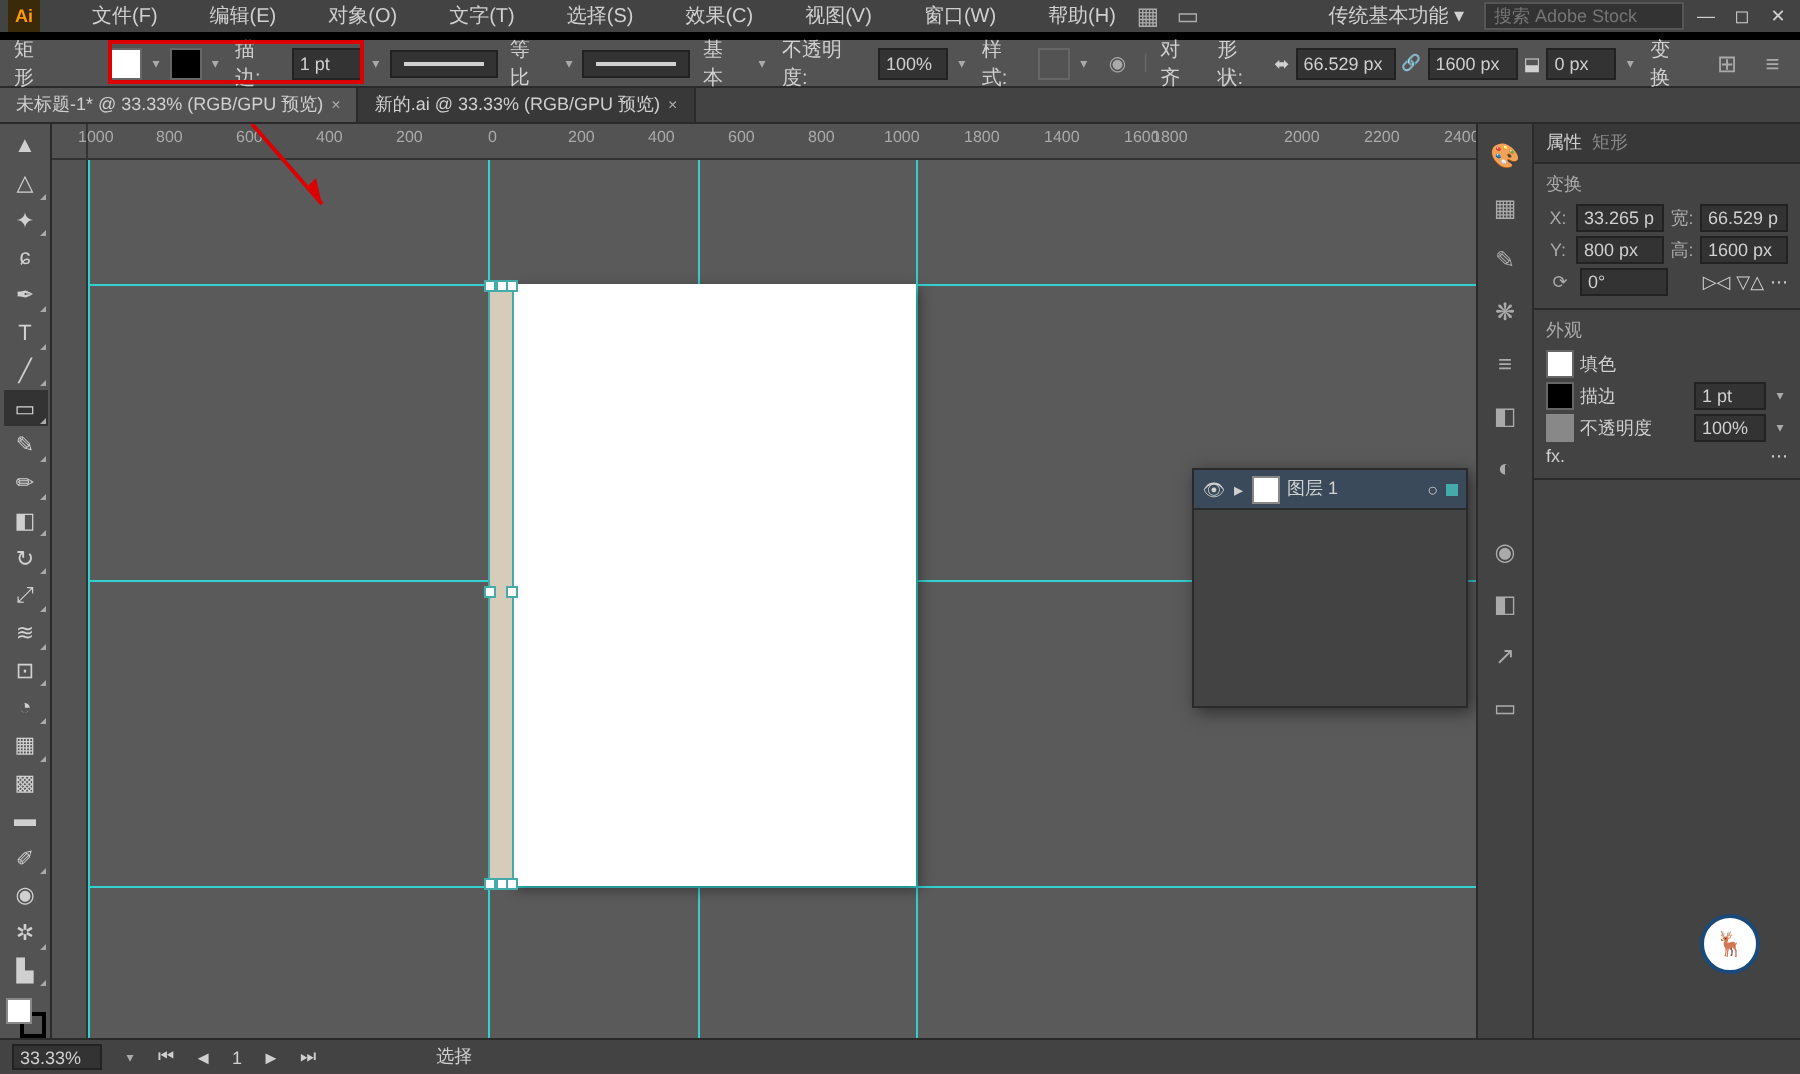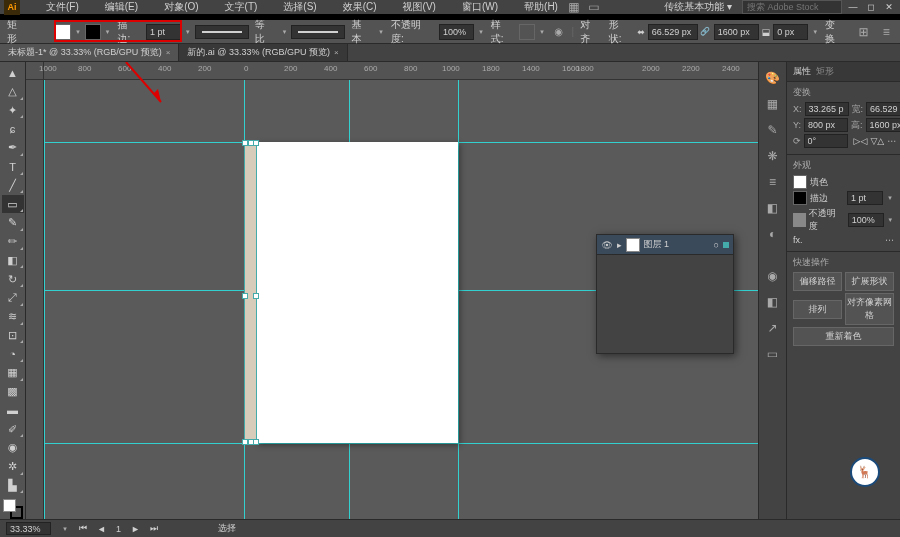--- a/index.html
+++ b/index.html
@@ -1,19 +1,19 @@
 <!DOCTYPE html>
 <html><head>
 <meta charset="utf-8">
 <style>
 * { margin: 0; padding: 0; box-sizing: border-box; font-family: "Microsoft YaHei", sans-serif; user-select: none; }
 body { background: #434343; width: 900px; height: 537px; overflow: hidden; position: relative; color: #d0d0d0; font-size: 10px; }
 
 
-.menubar { height: 20px; background: #434343; display: flex; align-items: center; padding: 0 4px; border-bottom: 6px solid #000000; }
+.menubar { height: 20px; background: #434343; display: flex; align-items: center; padding: 0 4px; border-bottom: 4px solid #000000; }
 .app-icon { width: 16px; height: 16px; background: #3a2a0a; color: #ff9a00; font-weight: bold; display: flex; align-items: center; justify-content: center; font-size: 9px; margin-right: 6px; }
 .menu-item { padding: 2px 6px; font-size: 10px; cursor: pointer; margin-left: 14px; }
 .menu-spacer { flex: 1; }
 .menu-right { display: flex; align-items: center; gap: 4px; }
 .search-box { background: #333; border: 1px solid #555; padding: 1px 4px; font-size: 9px; color: #888; width: 100px; height: 14px; }
 .win-btn { width: 14px; height: 12px; display: flex; align-items: center; justify-content: center; font-size: 9px; }
 
 
 .optbar { height: 24px; background: #535353; display: flex; align-items: center; padding: 0 4px; border-bottom: 1px solid #2a2a2a; gap: 3px; position: relative; }
 .opt-label { font-size: 10px; padding: 0 3px; }
@@ -71,21 +71,21 @@
 .layer-row { display: flex; align-items: center; height: 20px; border-bottom: 1px solid #2a2a2a; gap: 4px; padding: 0 4px; font-size: 9px; }
 .eye { width: 12px; height: 12px; display: flex; align-items: center; justify-content: center; }
 .layer-thumb { width: 14px; height: 14px; background: #fff; border: 1px solid #888; }
 .panel-footer { height: 20px; display: flex; align-items: center; justify-content: space-between; padding: 0 6px; font-size: 9px; border-top: 1px solid #2a2a2a; }
 .footer-icons { display: flex; gap: 5px; font-size: 10px; color: #aaa; }
 
 
 .right-strip { width: 28px; background: #434343; border-left: 1px solid #2a2a2a; display: flex; flex-direction: column; align-items: center; padding-top: 6px; gap: 6px; }
 .strip-icon { width: 20px; height: 20px; display: flex; align-items: center; justify-content: center; font-size: 12px; color: #aaa; }
 
-.right-panel { width: 114px; background: #434343; border-left: 1px solid #2a2a2a; display: flex; flex-direction: column; font-size: 9px; }
+.right-panel { width: 134px; background: #434343; border-left: 1px solid #2a2a2a; display: flex; flex-direction: column; font-size: 9px; }
 .rp-header { height: 20px; display: flex; align-items: center; padding: 0 6px; border-bottom: 1px solid #2a2a2a; background: #383838; }
 .rp-section { padding: 4px 6px; border-bottom: 1px solid #2a2a2a; }
 .rp-title { font-size: 9px; color: #aaa; margin-bottom: 3px; }
 .rp-row { display: flex; align-items: center; gap: 3px; margin-bottom: 2px; }
 .rp-input { background: #333; border: 1px solid #222; color: #d0d0d0; font-size: 9px; padding: 1px 3px; width: 44px; height: 14px; }
 .rp-label { width: 14px; text-align: center; color: #aaa; }
 .rp-btn { flex: 1; background: #535353; border: 1px solid #666; padding: 2px 0; text-align: center; font-size: 9px; }
 
 
 .statusbar { height: 18px; background: #434343; display: flex; align-items: center; padding: 0 6px; border-top: 1px solid #2a2a2a; font-size: 9px; gap: 10px; }
@@ -339,34 +339,20 @@
         <span style="flex:1"></span>
         <input class="rp-input" style="width: 36px;" value="100%">
         <span class="dd-arrow">▾</span>
       </div>
       <div class="rp-row">
         <span>fx.</span>
         <span style="flex:1"></span>
         <span>⋯</span>
       </div>
     </div>
-    <div class="rp-section" style="border-bottom:none">
-      <div class="rp-title">快速操作</div>
-      <div class="rp-row">
-        <div class="rp-btn">偏移路径</div>
-        <div class="rp-btn">扩展形状</div>
-      </div>
-      <div class="rp-row">
-        <div class="rp-btn">排列</div>
-        <div class="rp-btn">对齐像素网格</div>
-      </div>
-      <div class="rp-row">
-        <div class="rp-btn">重新着色</div>
-      </div>
-    </div>
   </div>
 </div>
 
 <div class="statusbar">
   <input class="sb-input" value="33.33%" style="">
   <span class="dd-arrow">▾</span>
   <span>⏮</span>
   <span>◄</span>
   <span>1</span>
   <span>►</span>

